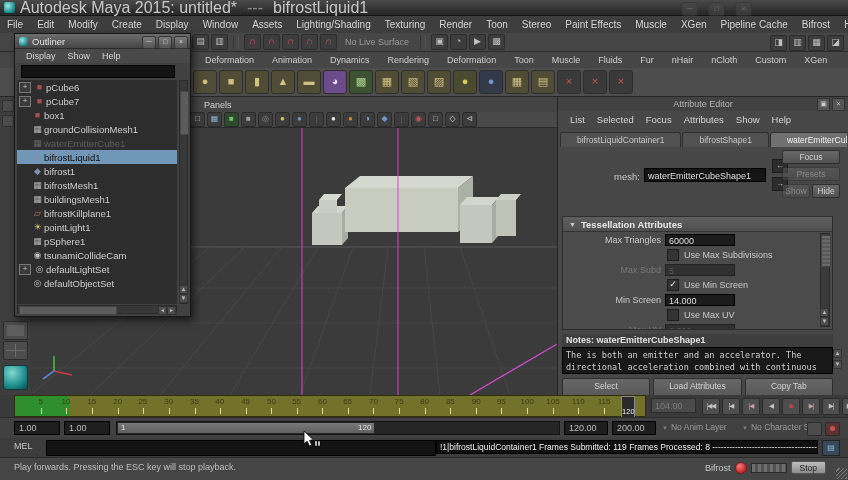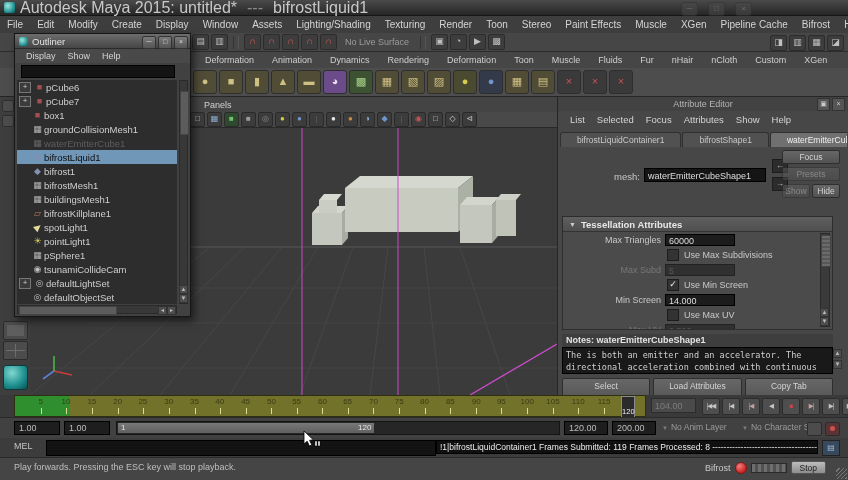--- a/index.html
+++ b/index.html
@@ -578,25 +578,20 @@
           <span class="ol-icon icon-mesh"></span>
           <span class="ol-name">buildingsMesh1</span>
         </div>
 
         <div class="ol-row">
           <span class="ol-expand"></span>
           <span class="ol-icon icon-plane"></span>
           <span class="ol-name">bifrostKillplane1</span>
         </div>
 
-        <div class="ol-row">
-          <span class="ol-expand"></span>
-          <span class="ol-icon icon-spot"></span>
-          <span class="ol-name">spotLight1</span>
-        </div>
 
         <div class="ol-row">
           <span class="ol-expand"></span>
           <span class="ol-icon icon-point"></span>
           <span class="ol-name">pointLight1</span>
         </div>
 
         <div class="ol-row">
           <span class="ol-expand"></span>
           <span class="ol-icon icon-mesh"></span>

